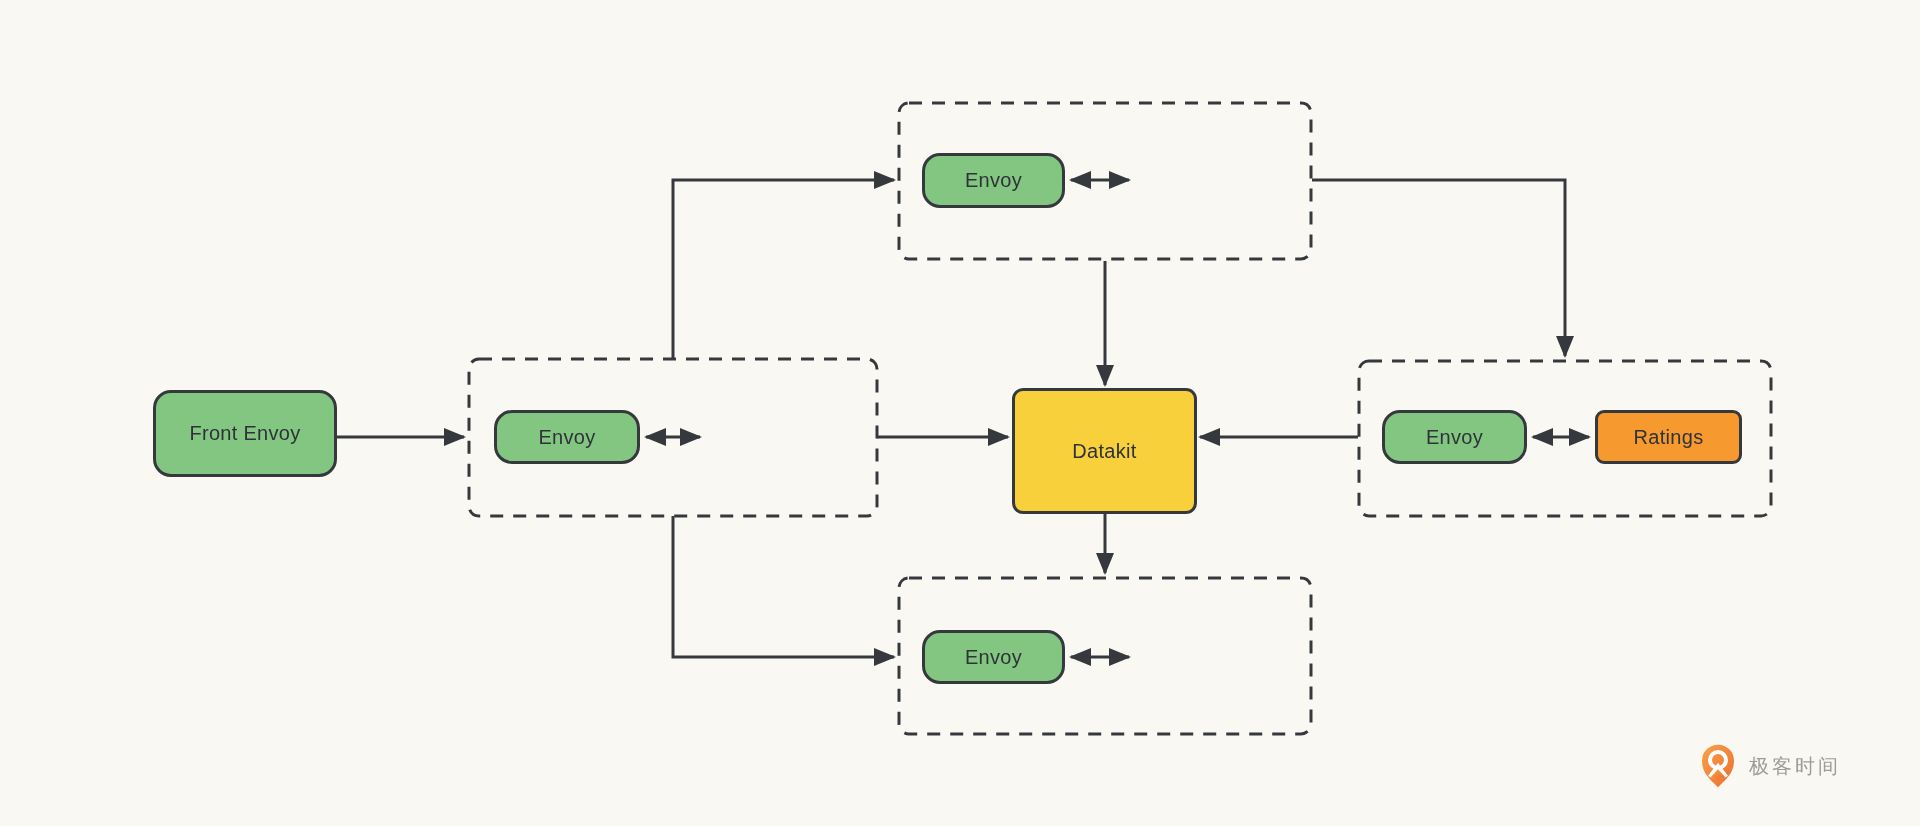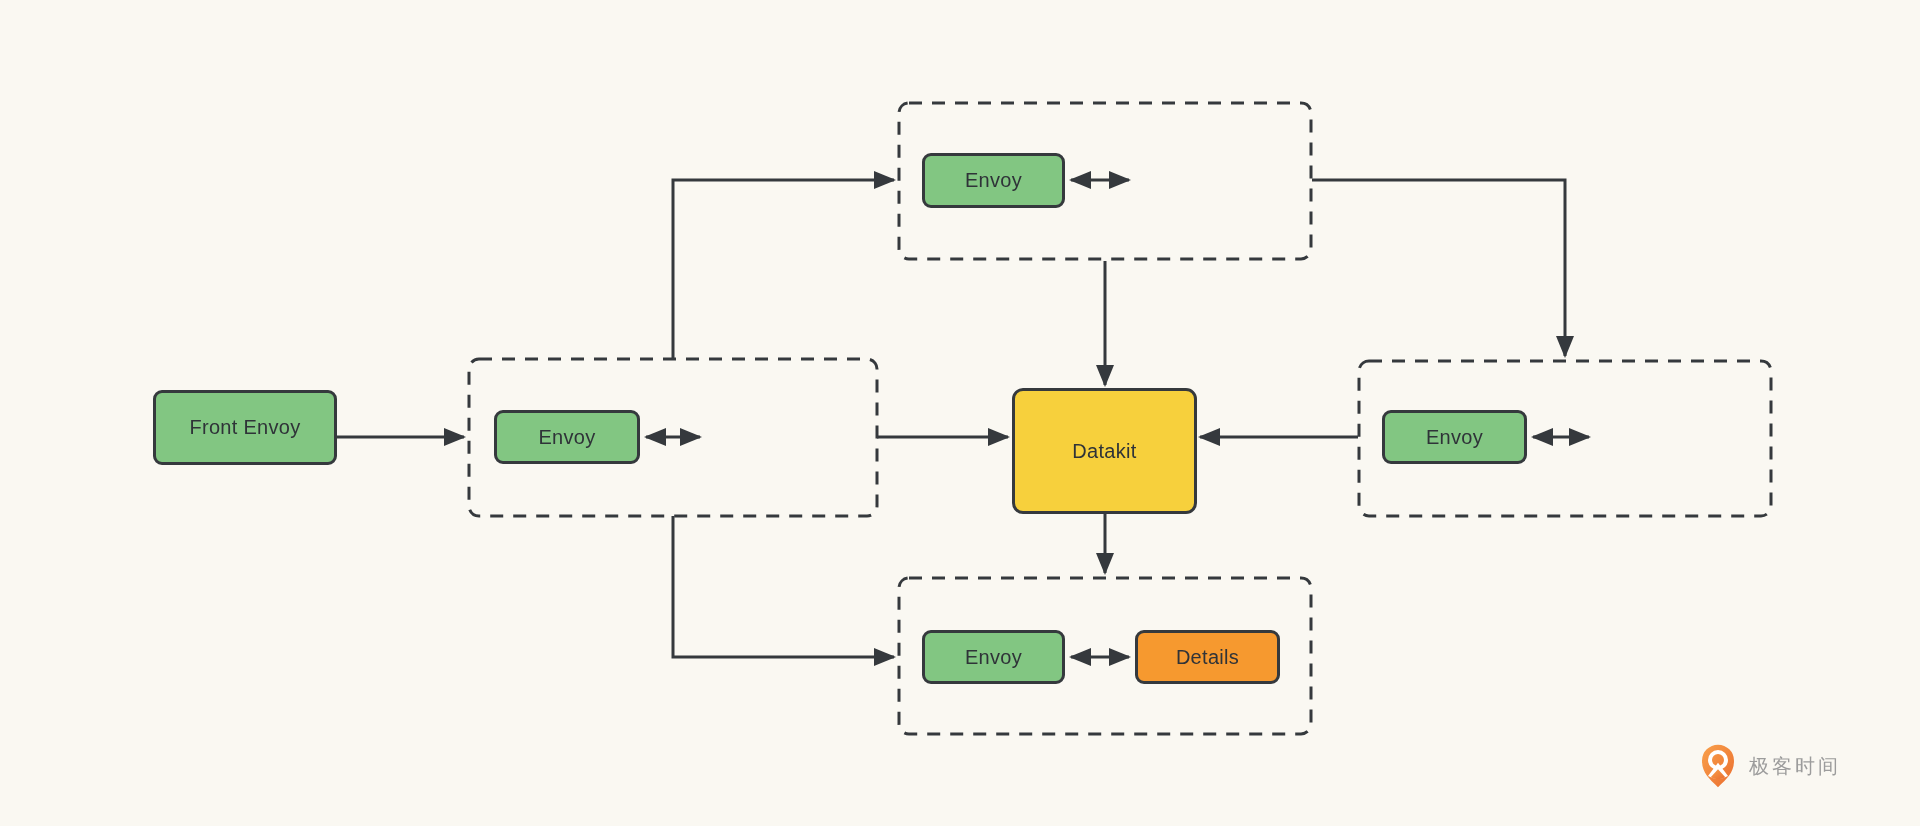--- a/index.html
+++ b/index.html
@@ -29,21 +29,21 @@
     border: 3px solid var(--line, #35393D);
     border-radius: 9px;
     display: flex;
     align-items: center;
     justify-content: center;
     font-size: 20px;
     color: var(--text, #2F3338);
     z-index: 3;
     letter-spacing: 0.3px;
   }
-  .fill-green  { background: var(--green,  #82C682); }
+  .fill-green  { background: var(--green,  #82C682); border-radius: 18px; }
   .fill-orange { background: var(--orange, #F6992F); }
   .fill-yellow { background: var(--yellow, #F7D03C); border-radius: 11px; }
   .watermark {
     position: absolute;
     left: 1698px; top: 742px;
     display: flex;
     align-items: center;
     gap: 11px;
     z-index: 2;
   }
@@ -85,37 +85,37 @@
       <path d="M1312,180 L1565,180 L1565,356" marker-end="url(#ah)"></path>
       <path d="M1358,437 L1200,437" marker-end="url(#ah)"></path>
       <path d="M1105,486 L1105,573" marker-end="url(#ah)"></path>
       <path d="M646,437 L700,437" marker-start="url(#ah)" marker-end="url(#ah)"></path>
       <path d="M1071,180 L1129,180" marker-start="url(#ah)" marker-end="url(#ah)"></path>
       <path d="M1533,437 L1589,437" marker-start="url(#ah)" marker-end="url(#ah)"></path>
       <path d="M1071,657 L1129,657" marker-start="url(#ah)" marker-end="url(#ah)"></path>
     </g>
   </svg>
 
-  <div class="node fill-green" style="left:153px; top:390px; width:184px; height:75px;">Front Envoy</div>
+  <div class="node fill-green" style="left:153px; top:390px; width:184px; height:87px;">Front Envoy</div>
 
   <div class="group" style="left:468px; top:358px; width:410px; height:159px;">
     <div class="node fill-green" style="left:26px; top:52px; width:146px; height:54px;">Envoy</div>
   </div>
 
   <div class="group" style="left:898px; top:102px; width:414px; height:158px;">
     <div class="node fill-green" style="left:24px; top:51px; width:143px; height:55px;">Envoy</div>
   </div>
 
   <div class="group" style="left:1358px; top:360px; width:414px; height:157px;">
     <div class="node fill-green" style="left:24px; top:50px; width:145px; height:54px;">Envoy</div>
+    <div class="node fill-orange" style="left:237px; top:50px; width:147px; height:54px;">Ratings</div>
   </div>
 
   <div class="group" style="left:898px; top:577px; width:414px; height:158px;">
     <div class="node fill-green" style="left:24px; top:53px; width:143px; height:54px;">Envoy</div>
-    <div class="node fill-orange" style="left:237px; top:53px; width:145px; height:54px;">Details</div>
   </div>
 
   <div class="node fill-yellow" style="left:1012px; top:388px; width:185px; height:126px;">Datakit</div>
 
   <div class="watermark">
     <svg width="40" height="48" viewBox="0 0 60 72" xmlns="http://www.w3.org/2000/svg">
       <path d="M30,68 C16,54 6,46 6,28 A24,24 0 1 1 54,28 C54,46 44,54 30,68 Z" fill="url(#wmGrad)"></path>
       <defs>
         <linearGradient id="wmGrad" x1="0" y1="0" x2="1" y2="1">
           <stop offset="0" stop-color="#F9A14B"></stop>

